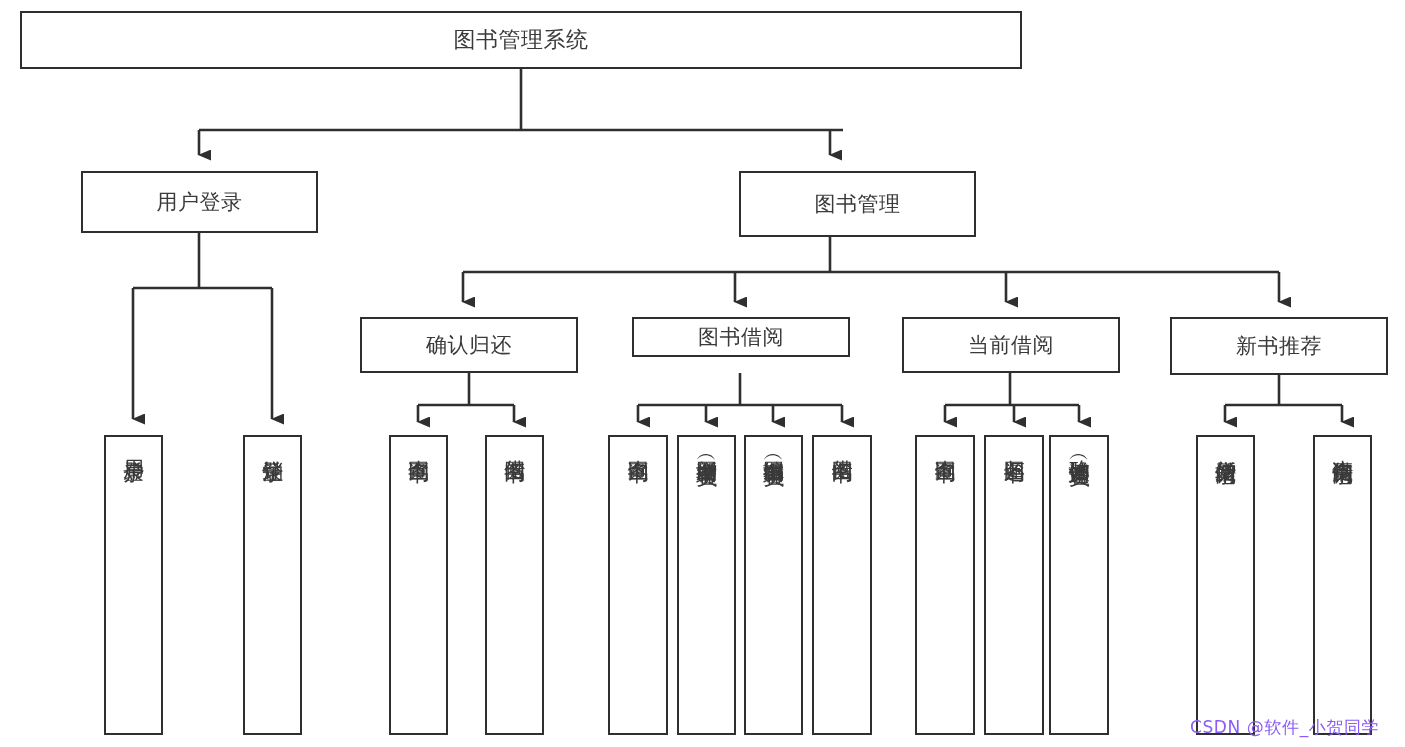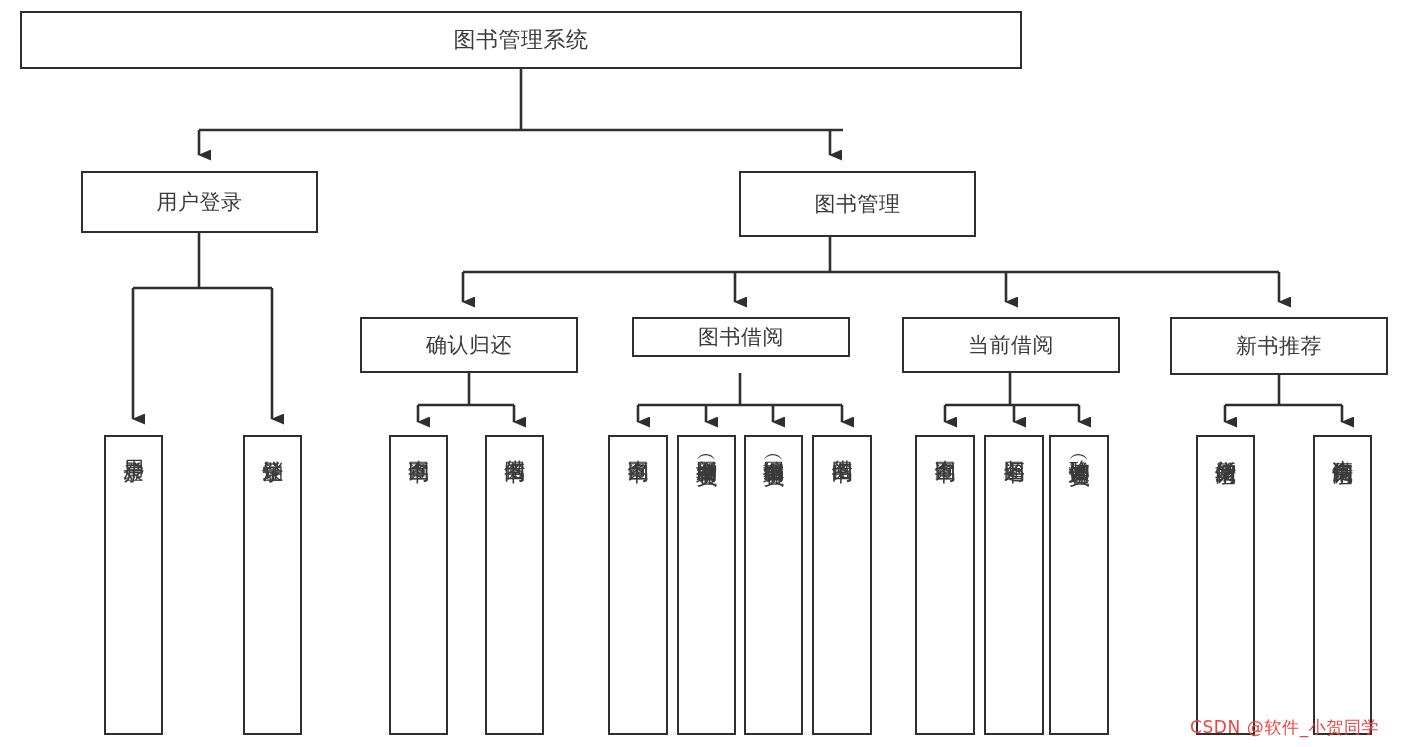--- a/index.html
+++ b/index.html
@@ -66,21 +66,21 @@
     text-orientation: upright;
     font-size: 21px;
     line-height: 1.06;
     letter-spacing: 1px;
     padding-top: 6px;
     white-space: nowrap;
   }
   .watermark {
     position: absolute;
     font-size: 17px;
-    color: #ef4444;
+    color: #8b5cf6;
     letter-spacing: 0.6px;
     white-space: nowrap;
     z-index: 5;
     user-select: none;
     text-align: center;
   }
 </style>
 </head>
 <body>
 

